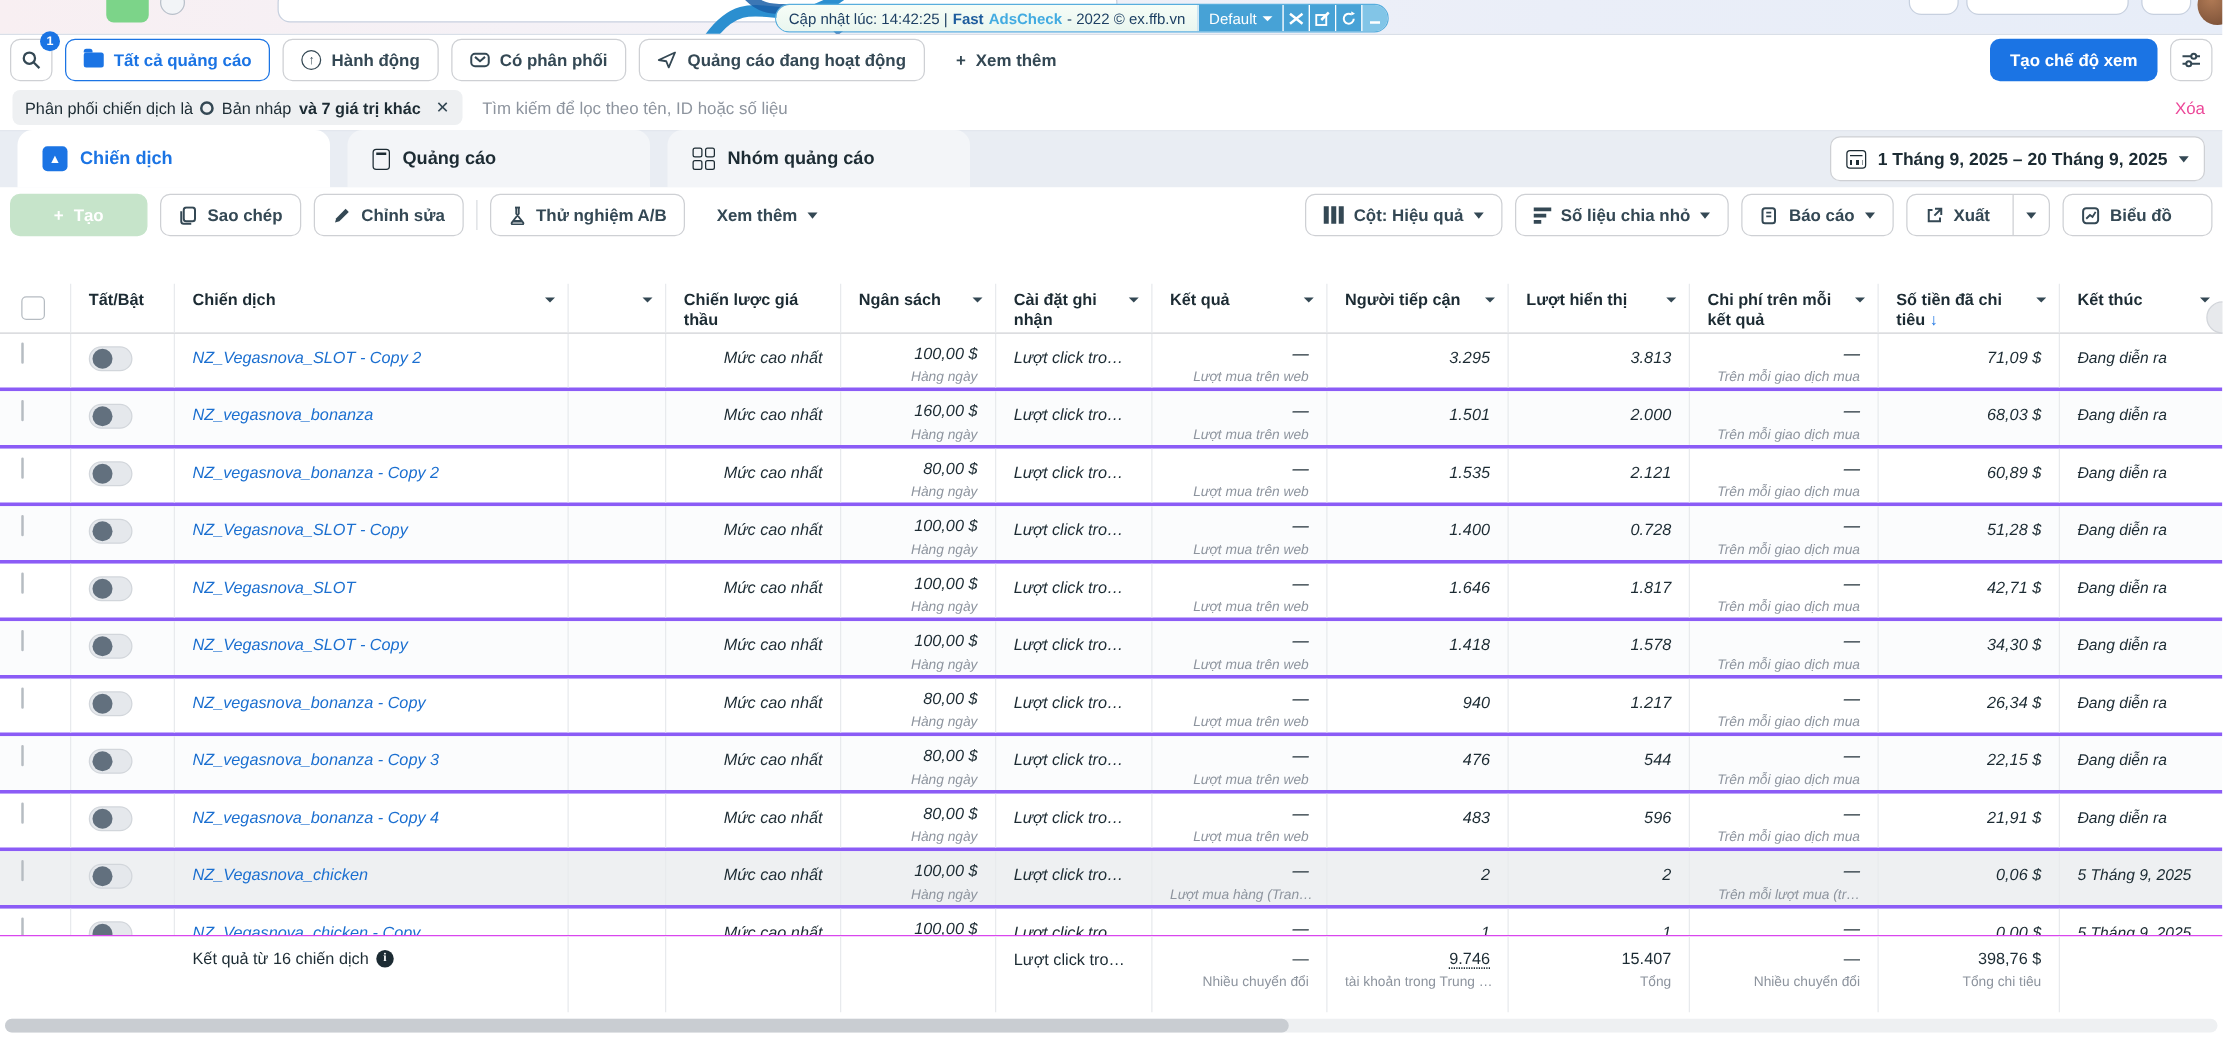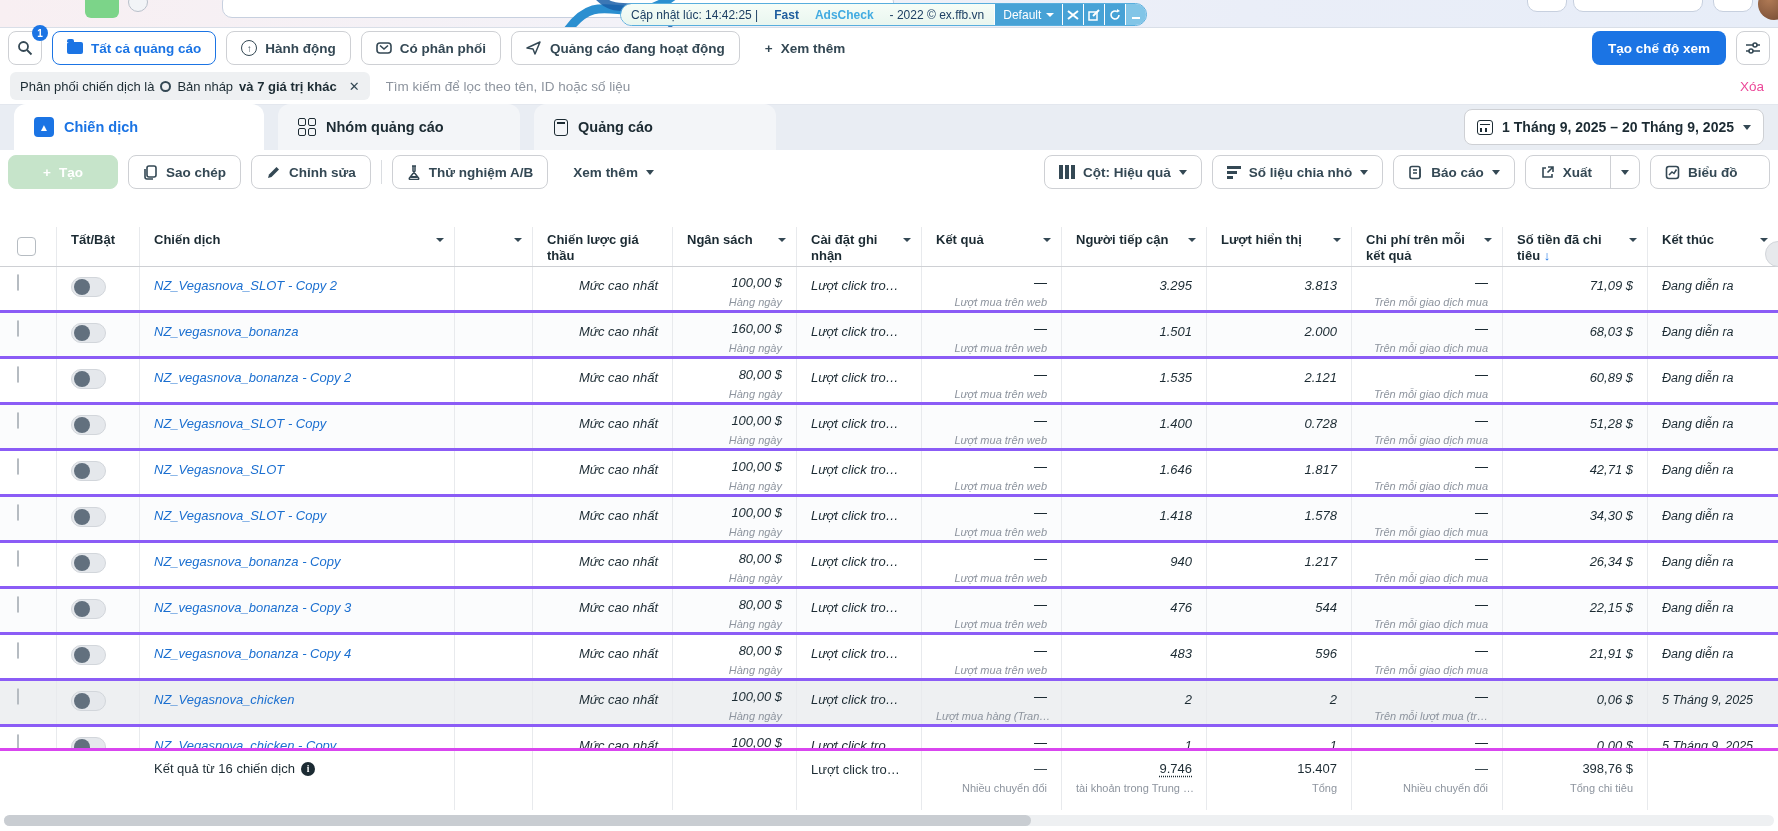--- a/index.html
+++ b/index.html
@@ -13,21 +13,21 @@
     border-bottom:1px solid #d9dfe8; }
   .tb-part { position:absolute; border:1px solid #c7d0df; background:#fff; border-radius:10px; }
   .tb-green { position:absolute; left:85px; top:-6px; width:34px; height:24px; border-radius:6px; background:#7cd489; }
   .tb-knob { position:absolute; left:128px; top:-8px; width:20px; height:20px; border-radius:50%; background:#f2f4f7; border:1px solid #b9c0ca; }
   .avatar { position:absolute; right:-12px; top:-12px; width:32px; height:32px; border-radius:50%;
     background:radial-gradient(circle at 35% 35%, #b07a55, #6e4630); }
   .logo-swoosh { position:absolute; left:548px; top:-4px; }
 
   .update-banner { position:absolute; left:620px; top:3px; height:23px; display:flex; align-items:stretch;
     border:1px solid #58aedd; border-radius:12px; overflow:hidden; font-size:12px; }
-  .ub-text { display:flex; align-items:center; gap:16px; padding:0 10px;
+  .ub-text { display:flex; align-items:center; gap:4px; padding:0 10px;
     background:linear-gradient(180deg,#f6fdf7,#e9f6ef); color:#1d3f63; white-space:nowrap; }
   .ub-text .brand-b { font-weight:bold; color:#1d5c9d; }
   .ub-text .brand-a { font-weight:bold; color:#42abe1; }
   .ub-btn { background:#47a2d6; color:#fff; display:flex; align-items:center; gap:5px; padding:0 8px;
     font-weight:normal; font-size:12px; border-left:1px solid #fff; cursor:pointer; }
   .ub-ic { width:21px; background:#47a2d6; display:flex; align-items:center; justify-content:center; border-left:1px solid #fff; cursor:pointer; }
   .ub-ic.light { background:#82c5e7; }
   .ub-ic svg { display:block; }
   .caret-w { width:0; height:0; border-left:4px solid transparent; border-right:4px solid transparent; border-top:4px solid #fff; display:inline-block; }
 
@@ -107,21 +107,21 @@
   .cc { padding:8px 14px 0 14px; border-right:1px solid #e8eaed; font-size:13px; line-height:1.3; overflow:hidden; }
   .cc:last-child { border-right:none; }
   .cc.r { text-align:right; }
   .sub { font-size:11px; color:#8d949e; margin-top:3px; white-space:nowrap; }
   .name-link { color:#1b6fd0; cursor:pointer; white-space:nowrap; }
   .checkbox { width:19px; height:19px; border:1.5px solid #b6bcc2; border-radius:4px; background:#fff; margin:3px 0 0 3px; cursor:pointer; }
   .thead .checkbox { margin-top:5px; }
   .toggle { width:35px; height:20px; border-radius:10px; background:#e5e8ec; border:1px solid #d2d6db; position:relative; display:inline-block; margin-top:2px; cursor:pointer; }
   .knob { width:16px; height:16px; border-radius:50%; background:#62707e; position:absolute; left:2px; top:1px; }
 
-  .summary-row { position:absolute; left:0; right:0; bottom:21px; height:62px; background:#fff; border-top:3px solid #d946ef; }
+  .summary-row { position:absolute; left:0; right:0; bottom:21px; height:62px; background:#fff; border-top:1px solid #d946ef; }
   .summary-row .cc { padding-top:10px; }
   .sum-label { font-size:13px; font-weight:500; display:flex; align-items:center; gap:6px; white-space:nowrap; }
   .info-ic { width:14px; height:14px; border-radius:50%; background:#1c2b33; color:#fff; font-size:9.5px; font-weight:bold;
     display:inline-flex; align-items:center; justify-content:center; font-family:"Liberation Serif",serif; }
   .dotted-u { text-decoration:underline dotted; text-underline-offset:3px; }
 
   .bottom-strip { position:absolute; left:0; right:0; bottom:0; height:21px; background:#fff; }
   .hscroll { position:absolute; left:4px; right:4px; bottom:5px; height:11px; background:#eef0f2; border-radius:6px; cursor:pointer; }
   .hscroll .handle { width:58%; height:100%; background:#c9cdd2; border-radius:6px; }
   .edge-fab { position:absolute; right:-13px; top:14px; width:26px; height:26px; border-radius:50%; background:#e7e9ec; border:1px solid #d2d5da; }
@@ -238,31 +238,31 @@
   </div>
 
   <div class="tabs-row">
     <div class="tab active">
       <span class="tab-ic-campaign">
           <span>▲</span>
         </span>
       <span>Chiến dịch</span>
     </div>
     <div class="tab">
+      <span class="page-ic"></span>
+      <span>Quảng cáo</span>
+    </div>
+    <div class="tab">
       <span class="grid-ic">
           <i></i>
           <i></i>
           <i></i>
           <i></i>
         </span>
       <span>Nhóm quảng cáo</span>
-    </div>
-    <div class="tab">
-      <span class="page-ic"></span>
-      <span>Quảng cáo</span>
     </div>
     <div class="date-btn">
       <span class="cal-ic"></span>
       <span>1 Tháng 9, 2025 – 20 Tháng 9, 2025</span>
       <span class="caret-d"></span>
     </div>
   </div>
 
   <div class="toolbar">
     <div class="tbtn create">

